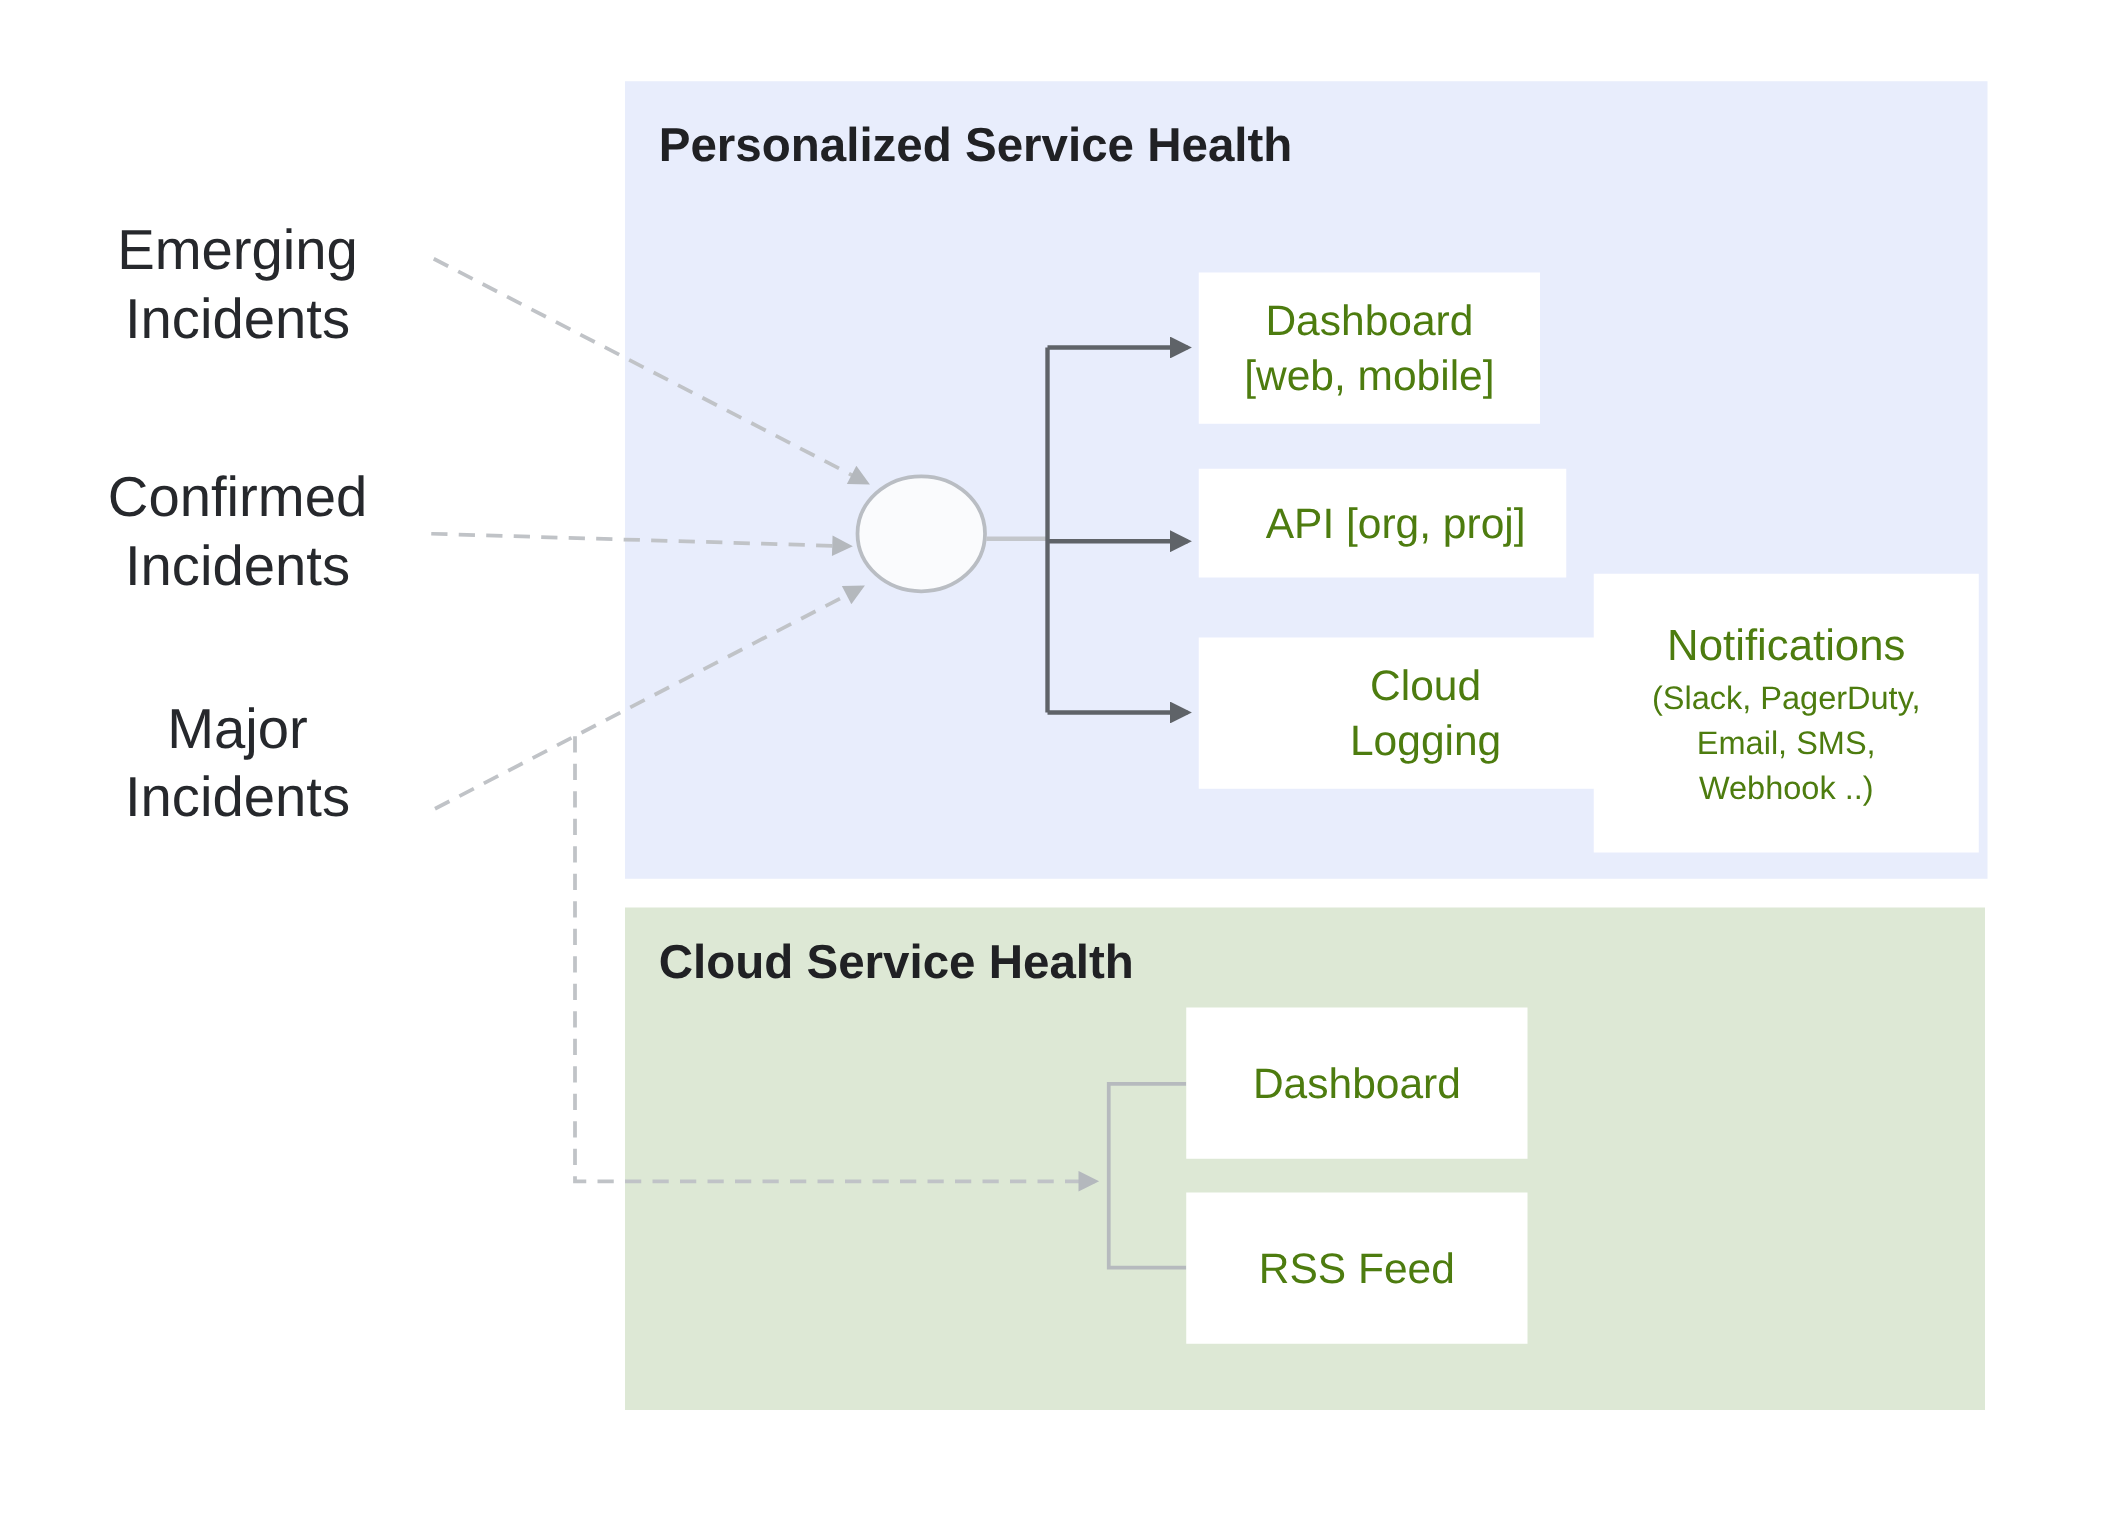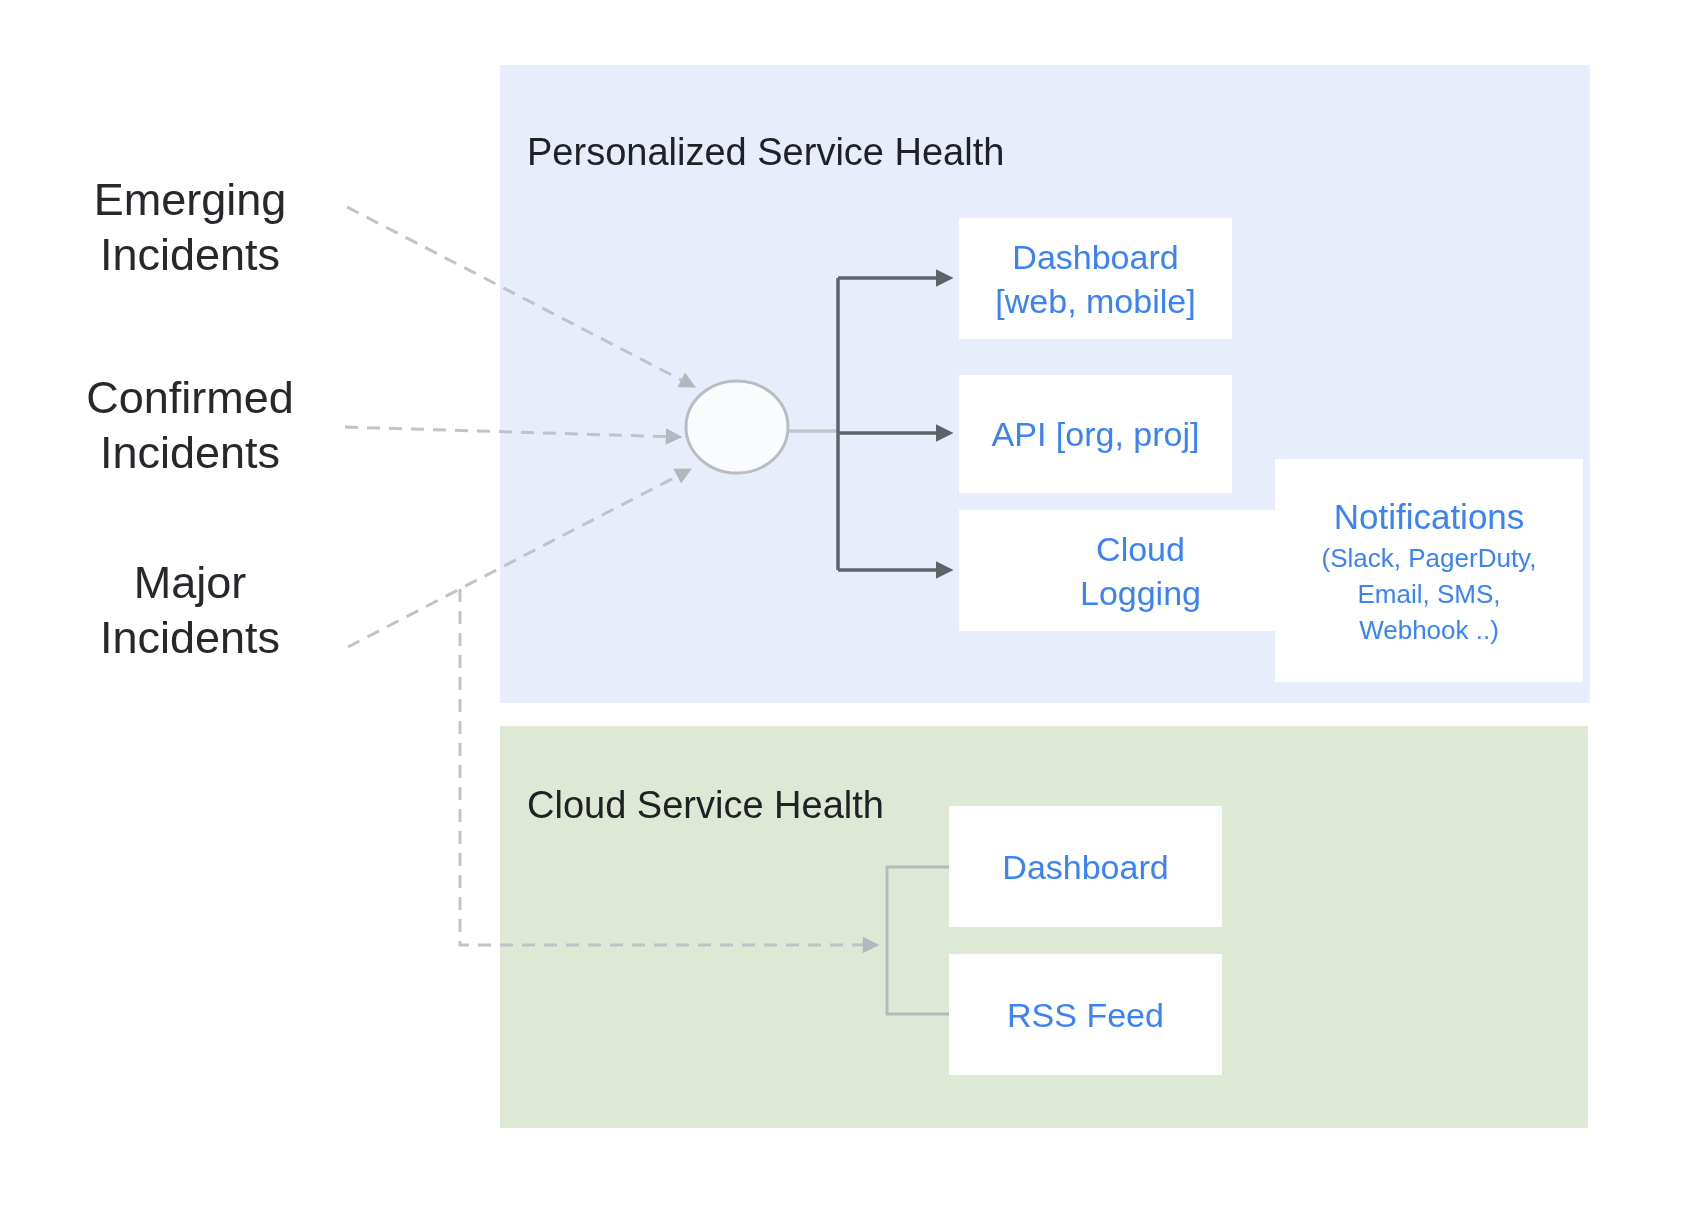--- a/index.html
+++ b/index.html
@@ -3,37 +3,37 @@
 <meta charset="utf-8">
 <style>
   html,body{margin:0;padding:0;background:#ffffff;}
   #canvas{
     position:relative;width:1702px;height:1210px;background:#ffffff;overflow:hidden;
     font-family:"Liberation Sans","DejaVu Sans",sans-serif;color:#202124;
   }
   .panel{position:absolute;z-index:1;}
   #panel-personalized{left:500px;top:65px;width:1090px;height:638px;background:#e8edfc;}
   #panel-cloud{left:500px;top:726px;width:1088px;height:402px;background:#dde8d5;}
-  .panel-title{position:absolute;z-index:12;font-size:38px;line-height:40px;font-weight:normal;color:#202124;white-space:nowrap;margin-top:35px;}
+  .panel-title{position:absolute;z-index:12;font-size:38px;line-height:40px;font-weight:bold;color:#202124;white-space:nowrap;}
   #title-personalized{left:527px;top:97px;}
   #title-cloud{left:527px;top:750px;}
   .src-label{position:absolute;z-index:12;width:320px;left:30px;text-align:center;font-size:45px;line-height:55px;color:#26282c;}
   .src-label span{display:block;}
   #label-emerging{top:172px;}
   #label-confirmed{top:370px;}
   #label-major{top:555px;}
   svg.wires{position:absolute;left:0;top:0;z-index:5;}
   .node{
     position:absolute;z-index:10;background:#ffffff;
     display:flex;flex-direction:column;align-items:center;justify-content:center;
-    font-size:34px;line-height:44px;text-align:center;color:#3b82f6;
+    font-size:34px;line-height:44px;text-align:center;color:#4d7c0f;
   }
   .node span{display:block;}
   #box-dashboard-web{left:959px;top:218px;width:273px;height:121px;}
-  #box-api{left:959px;top:375px;width:273px;height:118px;}
+  #box-api{left:959px;top:375px;width:273px;height:87px;padding-left:21px;}
   #box-cloud-logging{left:959px;top:510px;width:273px;height:121px;padding-left:45px;}
   #box-notifications{left:1275px;top:459px;width:308px;height:223px;}
   #box-dashboard-green{left:949px;top:806px;width:273px;height:121px;}
   #box-rss{left:949px;top:954px;width:273px;height:121px;}
   .notif-title{font-size:35px;line-height:46px;}
   .notif-sub{font-size:26px;line-height:36px;}
 </style>
 </head>
 <body>
 

